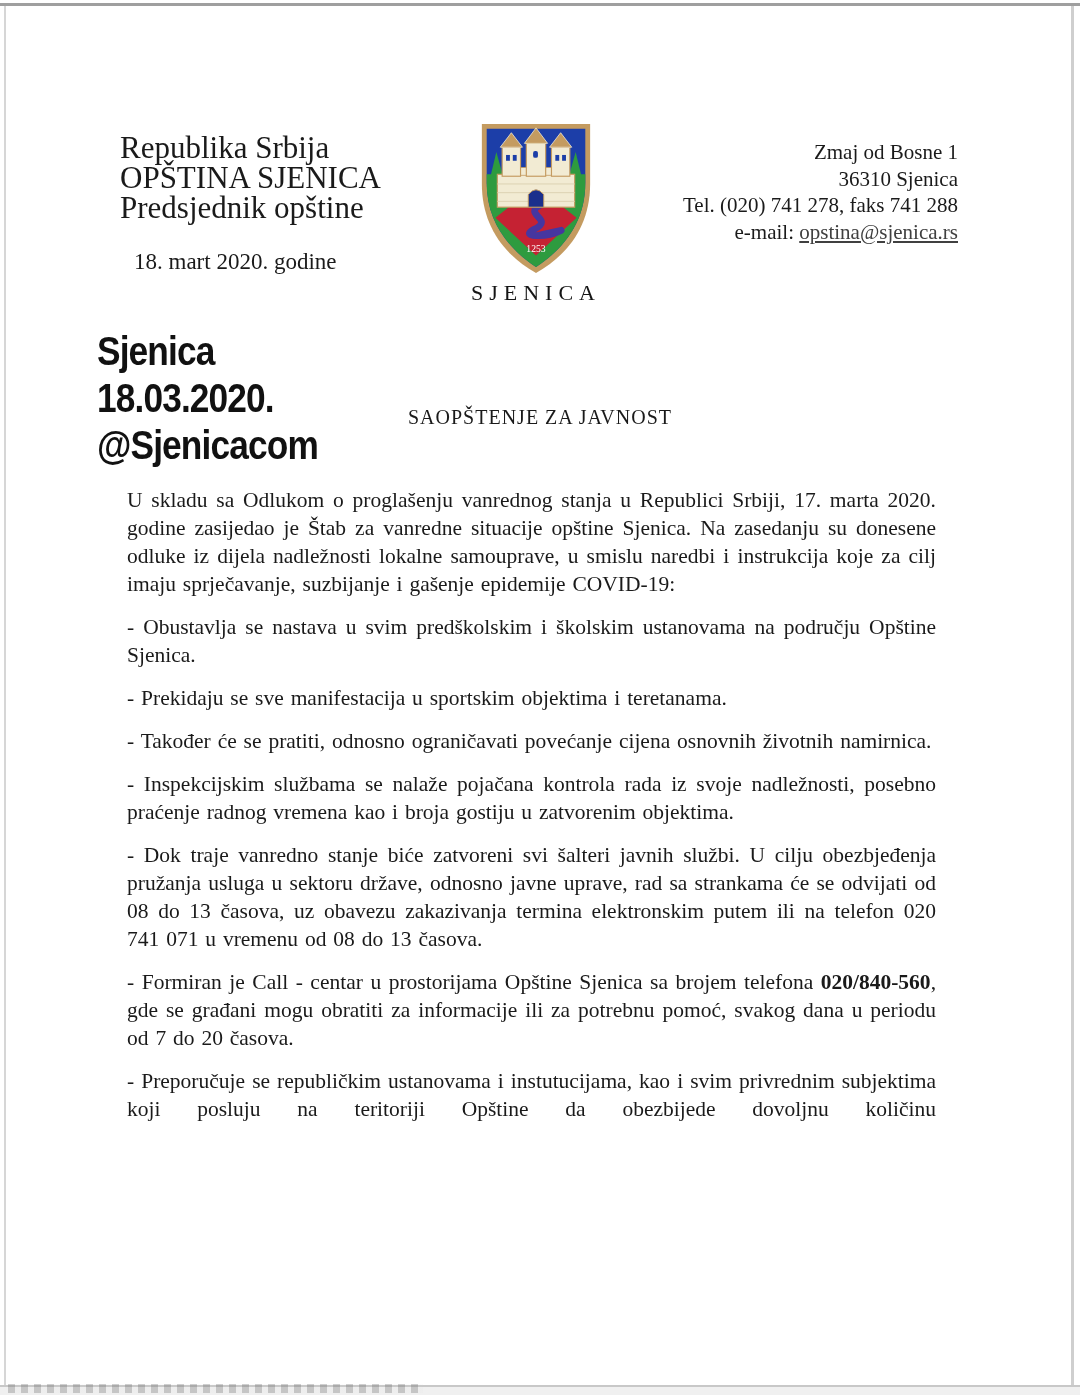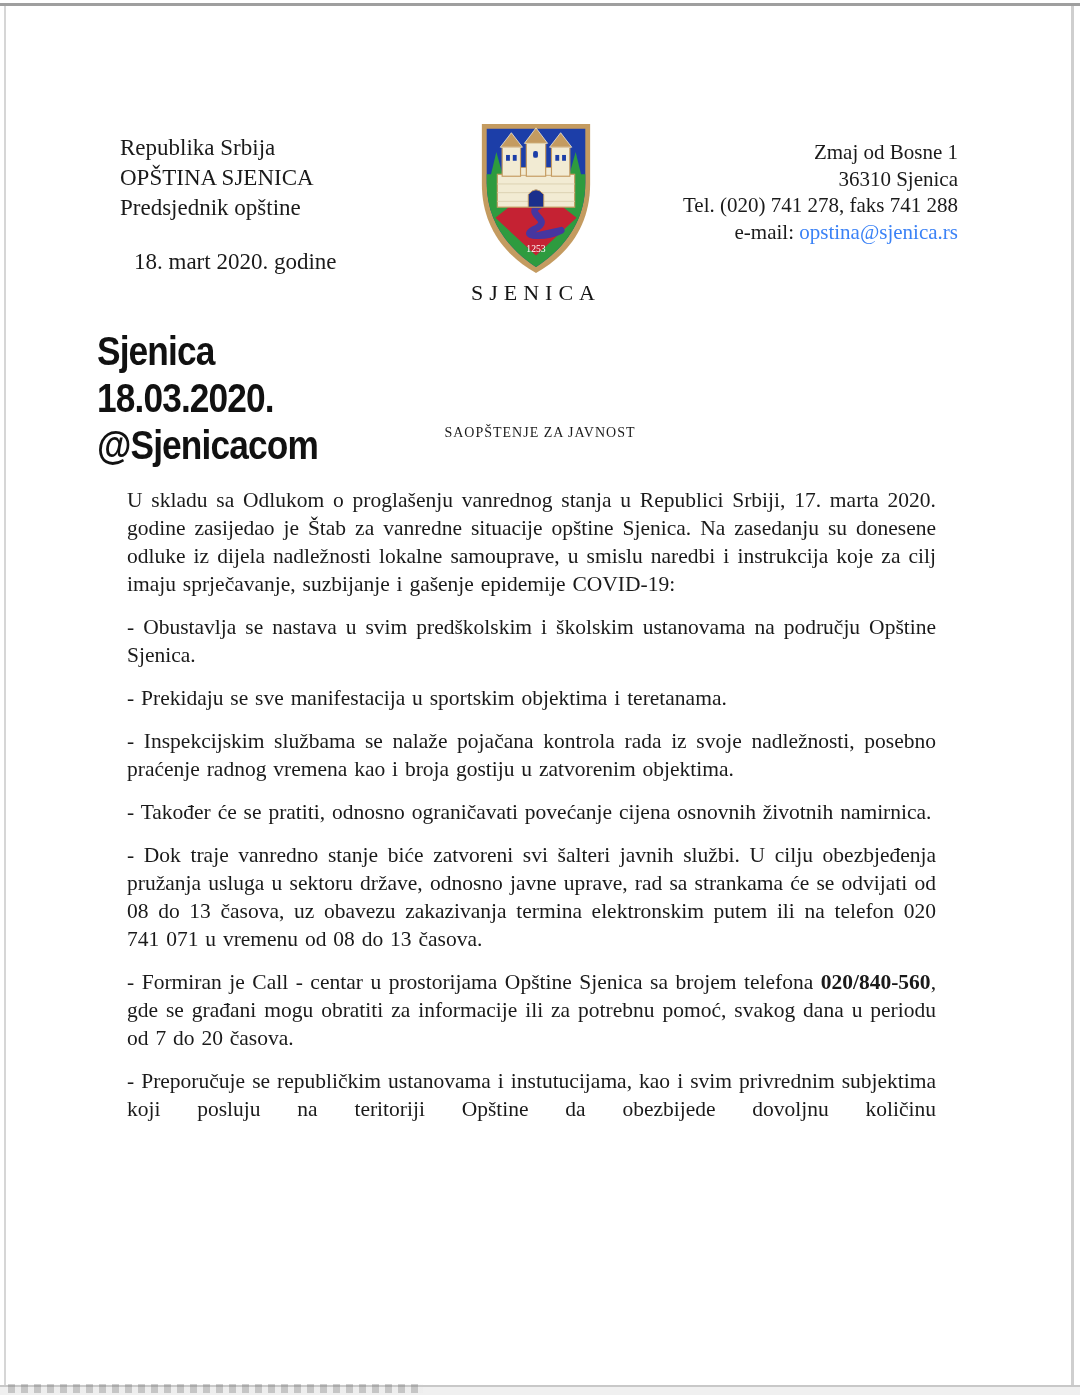--- a/index.html
+++ b/index.html
@@ -16,42 +16,42 @@
   .border-top    { position: absolute; top: 3px; left: 0; right: 0; height: 3px; background: #9f9f9f; }
   .border-left   { position: absolute; top: 6px; bottom: 10px; left: 4px; width: 2px; background: #d6d6d6; }
   .border-right  { position: absolute; top: 6px; bottom: 10px; right: 6px; width: 3px; background: #cfcfcf; }
   .bottom-strip  { position: absolute; left: 0; right: 0; bottom: 0; height: 8px; background: #f0f0f0; border-top: 2px solid #c8c8c8; }
   .bottom-smudge {
     position: absolute; left: 8px; bottom: 2px; width: 415px; height: 9px; opacity: .55;
     background: repeating-linear-gradient(90deg, rgba(110,110,110,.6) 0 7px, rgba(210,210,210,.15) 7px 13px);
   }
 
   
-  .sender { position: absolute; left: 120px; top: 133px; font-size: 23px; line-height: 30px; font-family: Liberation Serif, serif; }
+  .sender { position: absolute; left: 120px; top: 133px; font-size: 31px; line-height: 30px; font-family: Liberation Serif, serif; }
   .sender-date { position: absolute; left: 120px; top: 249px; font-size: 23px; margin-left: 14px; }
 
   .contact { position: absolute; right: 122px; top: 139px; text-align: right; font-size: 21px; line-height: 26.5px; }
-  .email-link { color: #3b82f6; cursor: pointer; }
+  .email-link { color: #404040; text-decoration: underline; cursor: pointer; }
 
   .crest-wrap { position: absolute; left: 478px; top: 120px; width: 116px; text-align: right; }
   .crest-caption {
     position: absolute; left: 50%; top: 160px; transform: translateX(-50%);
     font-size: 22px; letter-spacing: 6px; white-space: nowrap; color: #151515;
   }
 
   
   .watermark {
     position: absolute; left: 97px; top: 328px;
     font-family: "Liberation Sans", sans-serif; font-weight: bold;
     font-size: 41px; line-height: 47px; letter-spacing: -1px; color: #111;
     transform: scaleX(0.86); transform-origin: left top; white-space: nowrap;
   }
 
   
-  .doc-title { position: absolute; left: 0; right: 0; top: 406px; text-align: center; font-size: 14px; letter-spacing: 1px; margin-top: 19px; }
+  .doc-title { position: absolute; left: 0; right: 0; top: 406px; text-align: center; font-size: 20px; letter-spacing: 1px; }
   .body-text {
     position: absolute; left: 127px; top: 486px; width: 821px;
     font-size: 21.5px; line-height: 28px; text-align: justify; word-spacing: 1.5px;
   }
   .body-text p { margin: 0 12px 15px 0; }
   .justify-last { text-align-last: justify; }
   .bold-phone { font-weight: bold; }
 </style>
 </head>
 <body>
@@ -127,20 +127,20 @@
     <div>18.03.2020.</div>
     <div>@Sjenicacom</div>
   </div>
 
   <div class="doc-title">SAOPŠTENJE ZA JAVNOST</div>
 
   <div class="body-text">
     <p>U skladu sa Odlukom o proglašenju vanrednog stanja u Republici Srbiji, 17. marta 2020. godine zasijedao je Štab za vanredne situacije opštine Sjenica. Na zasedanju su donesene odluke iz dijela nadležnosti lokalne samouprave, u smislu naredbi i instrukcija  koje za cilj imaju sprječavanje, suzbijanje i gašenje epidemije COVID-19:</p>
     <p>- Obustavlja se nastava u svim predškolskim i školskim ustanovama na području Opštine Sjenica.</p>
     <p>- Prekidaju se sve manifestacija u sportskim objektima i teretanama.</p>
+    <p>- Također će se pratiti, odnosno ograničavati povećanje cijena osnovnih životnih namirnica.</p>
     <p>- Inspekcijskim službama se  nalaže  pojačana kontrola rada iz svoje nadležnosti, posebno praćenje radnog vremena kao i broja gostiju u zatvorenim objektima.</p>
-    <p>- Također će se pratiti, odnosno ograničavati povećanje cijena osnovnih životnih namirnica.</p>
     <p>- Dok traje vanredno stanje biće zatvoreni svi šalteri javnih službi. U cilju obezbjeđenja pružanja usluga u sektoru države, odnosno javne uprave, rad  sa strankama će se odvijati od 08 do 13 časova, uz obavezu zakazivanja termina elektronskim putem ili na telefon 020 741 071 u vremenu od 08 do 13 časova.</p>
     <p><span>- Formiran je Call - centar u prostorijama Opštine Sjenica sa brojem telefona </span><span class="bold-phone">020/840-560</span><span>, gde se građani mogu obratiti za informacije ili za potrebnu pomoć, svakog dana u periodu od 7 do 20 časova.</span></p>
     <p class="justify-last">- Preporučuje se republičkim ustanovama i instutucijama, kao i svim privrednim subjektima koji posluju na teritoriji Opštine  da obezbijede dovoljnu količinu</p>
   </div>
 
 </div>
 
 </body></html>

